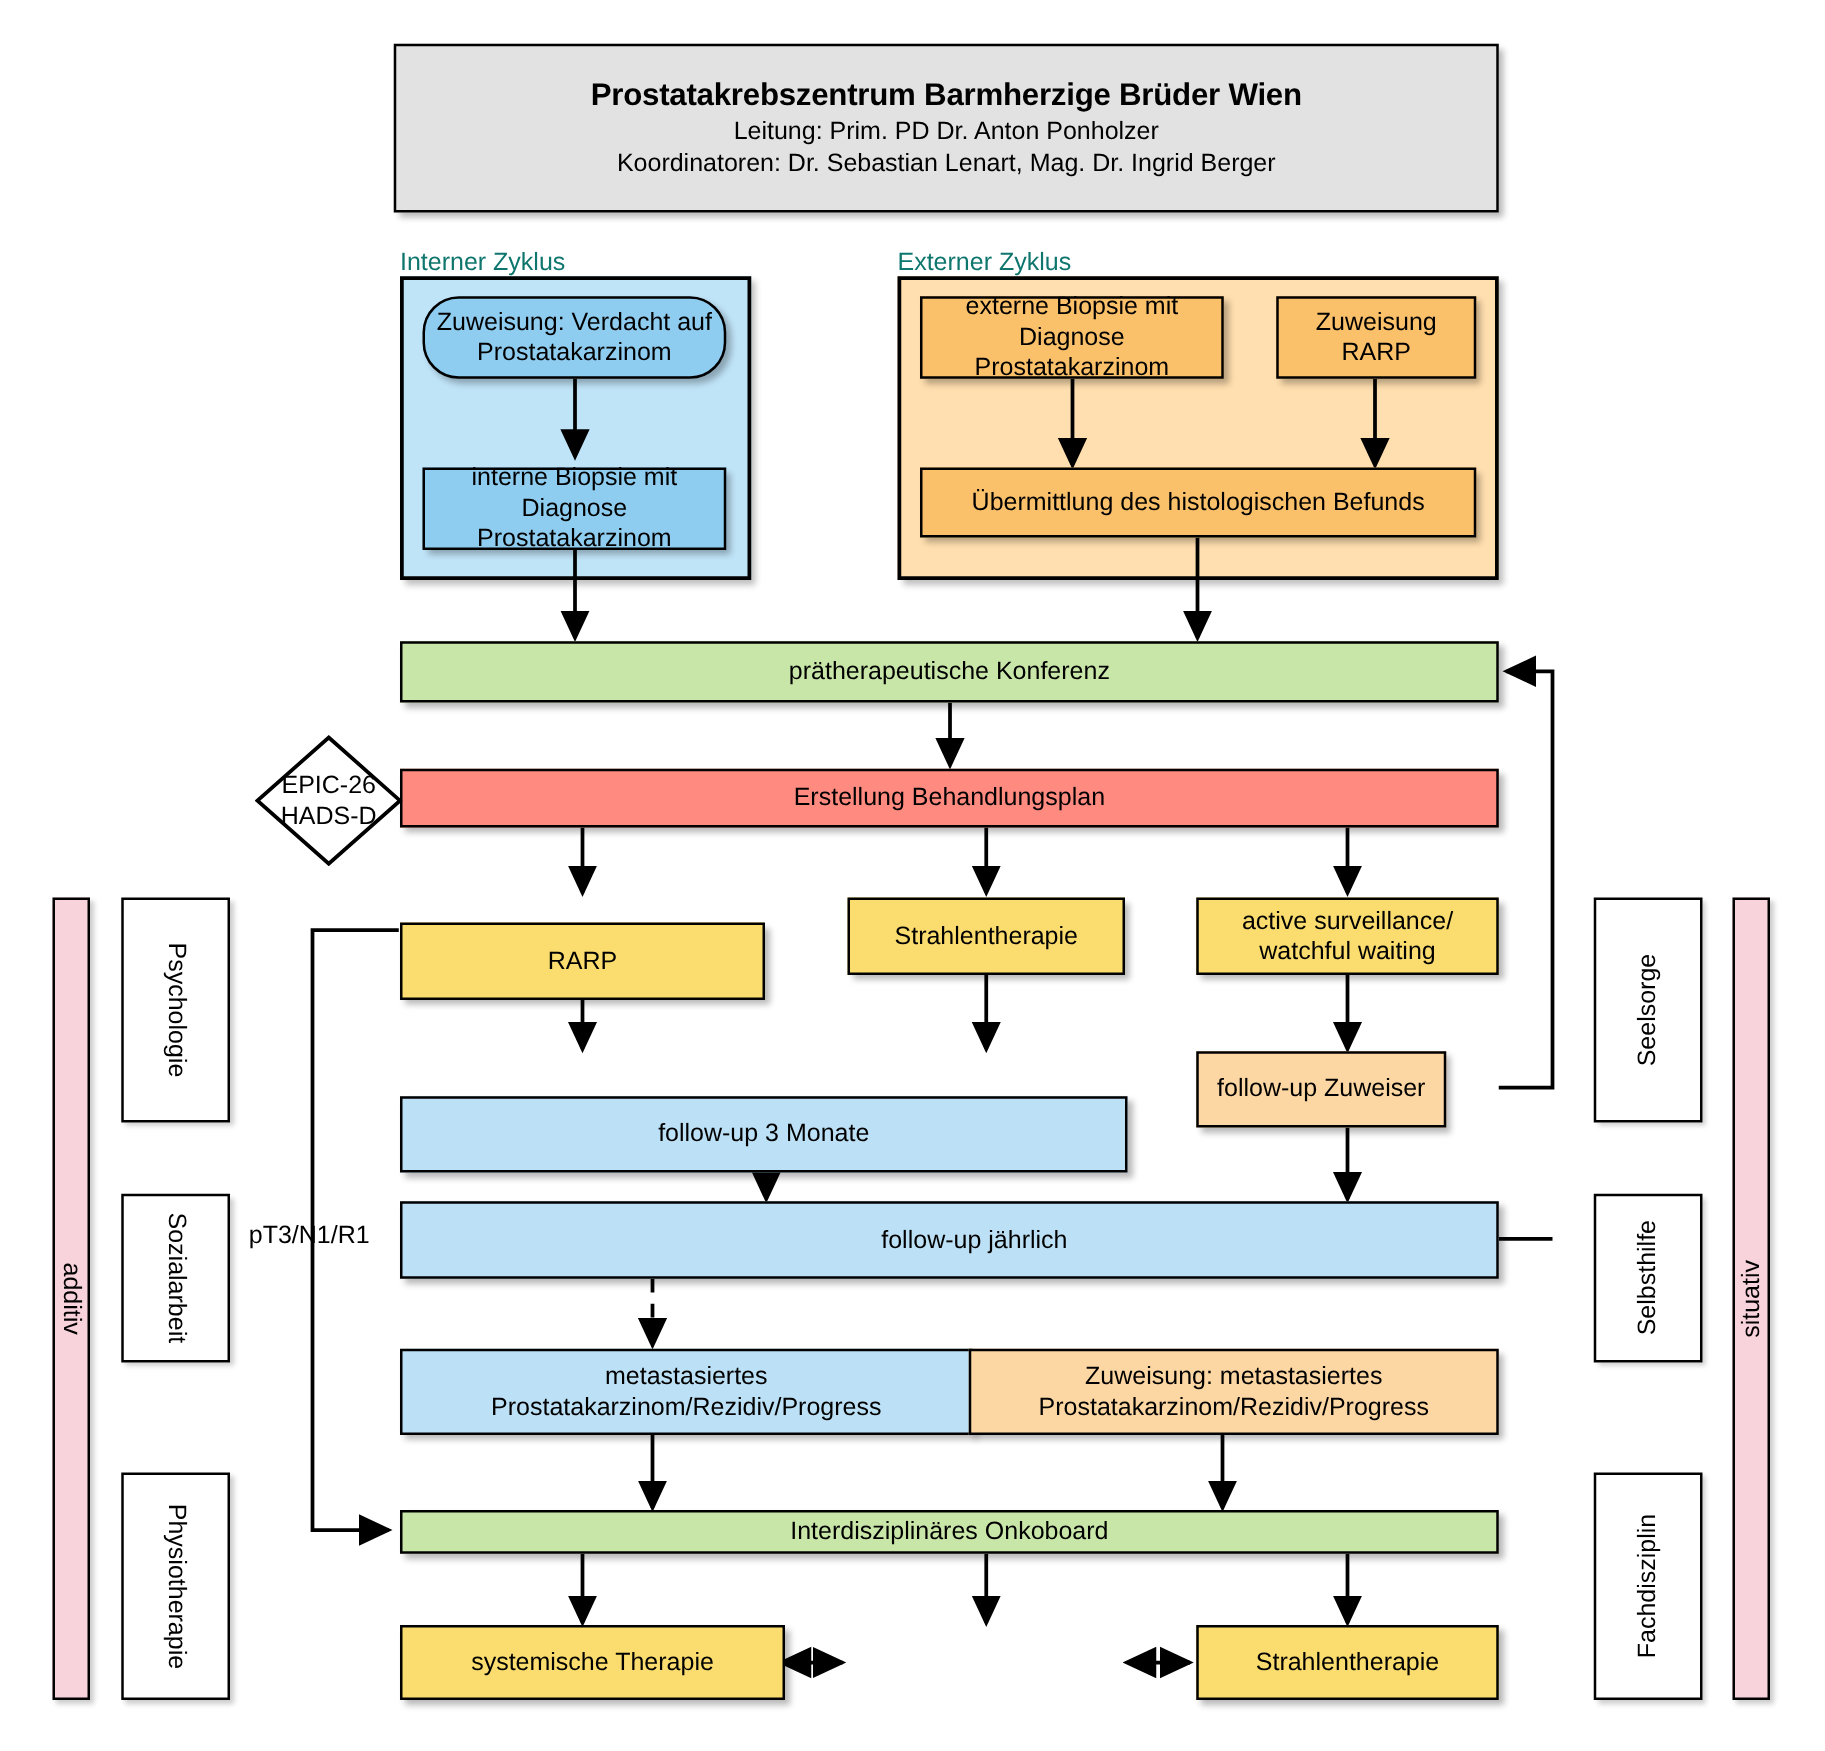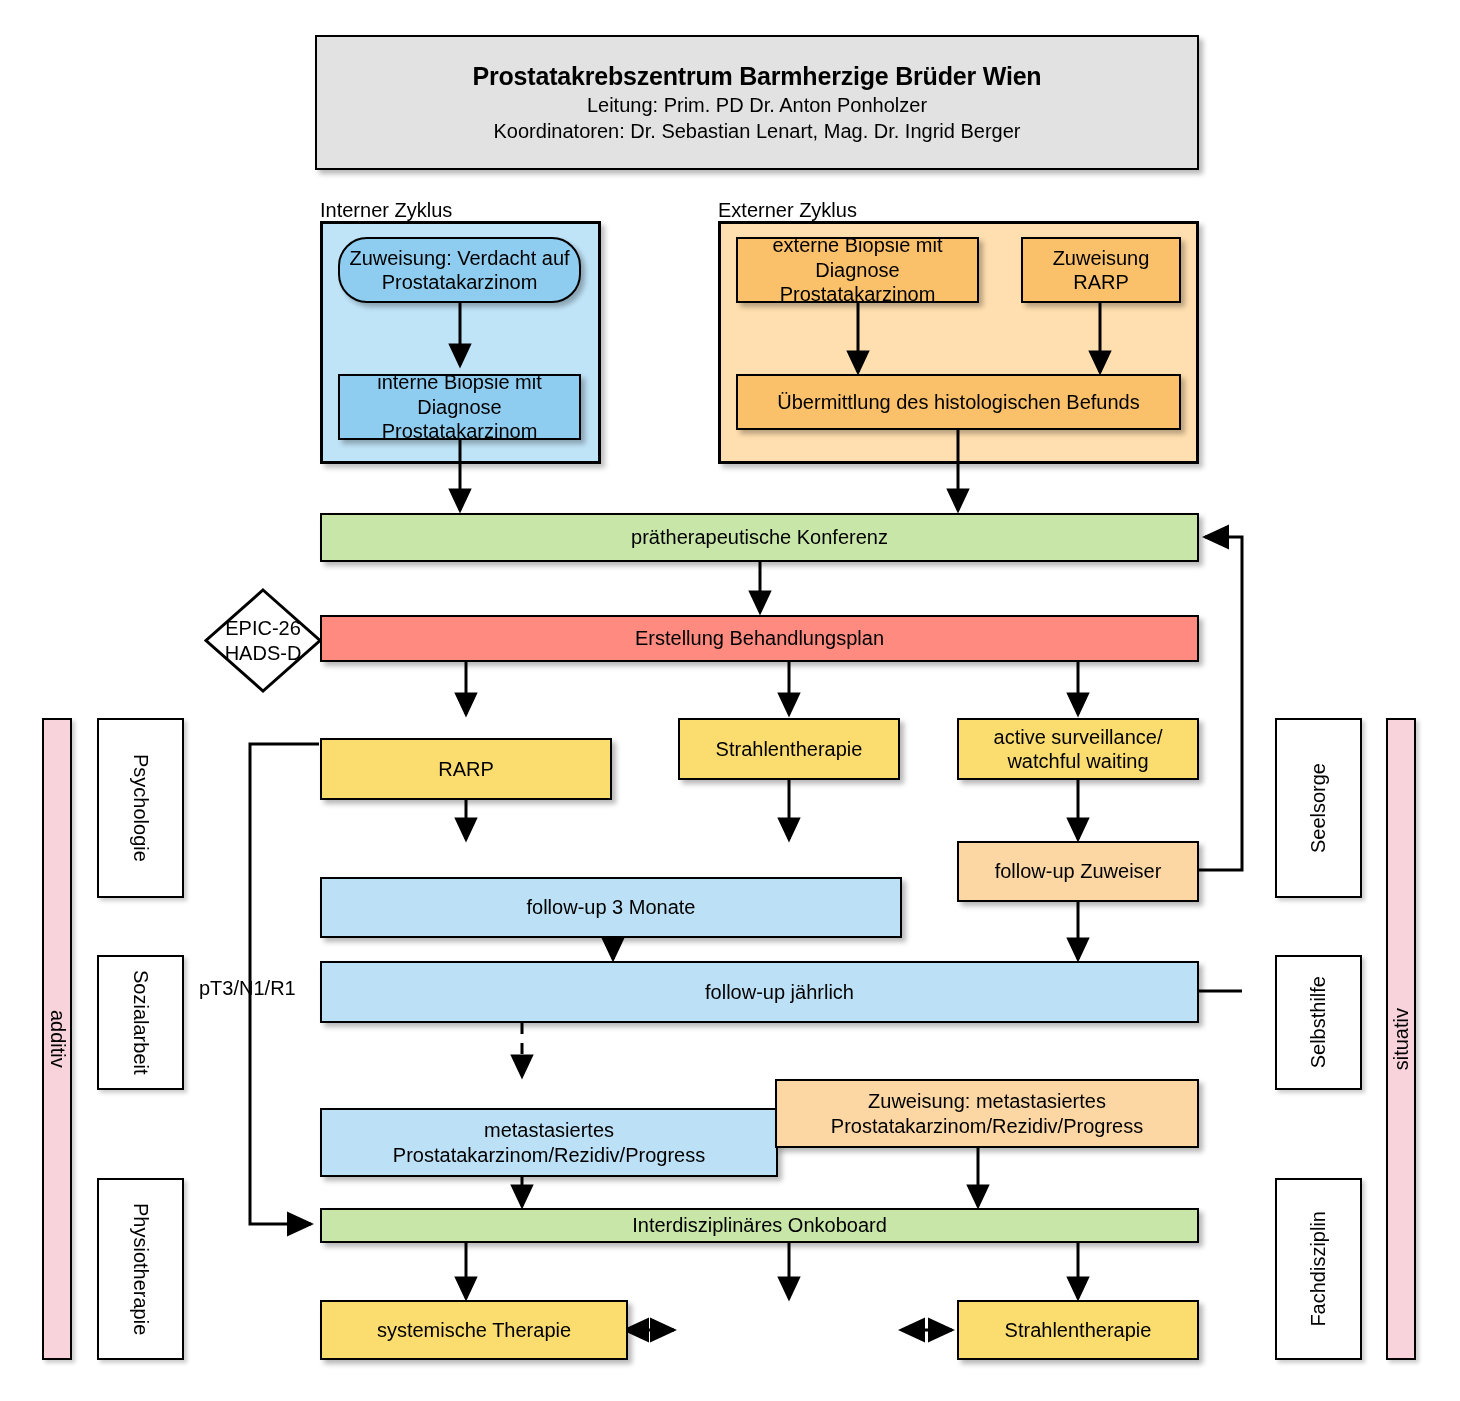--- a/index.html
+++ b/index.html
@@ -33,21 +33,21 @@
   }
   .container-box {
     position: absolute;
     box-sizing: border-box;
     border: 3px solid #000000;
     box-shadow: 4px 4px 5px rgba(0,0,0,0.25);
   }
   .group-label {
     position: absolute;
     font-size: 20px;
-    color: #000000;
+    color: #0f766e;
     white-space: nowrap;
   }
   .header-box {
     position: absolute;
     box-sizing: border-box;
     border: 2.5px solid #000000;
     background: #E2E2E2;
     box-shadow: 4px 4px 5px rgba(0,0,0,0.28);
     display: flex;
     flex-direction: column;
@@ -233,25 +233,25 @@
       <span>HADS-D</span>
     </div>
   </div>
 
   <div class="node" style="left:320px; top:738px; width:292px; height:62px; background:#FBDC6E;">RARP</div>
   <div class="node" style="left:678px; top:718px; width:222px; height:62px; background:#FBDC6E;">Strahlentherapie</div>
   <div class="node" style="left:957px; top:718px; width:242px; height:62px; background:#FBDC6E;">active surveillance/
 watchful waiting</div>
 
   <div class="node" style="left:320px; top:877px; width:582px; height:61px; background:#BCE0F5;">follow-up 3 Monate</div>
-  <div class="node" style="left:957px; top:841px; width:242px; height:61px; background:#FDD7A3;">follow-up Zuweiser</div>
+  <div class="node" style="left:957px; top:841px; width:200px; height:61px; background:#FDD7A3;">follow-up Zuweiser</div>
 
   <div class="node" style="left:320px; top:961px; width:879px; height:62px; background:#BCE0F5;padding-left:48px;">follow-up jährlich</div>
 
-  <div class="node" style="left:320px; top:1079px; width:458px; height:69px; background:#BCE0F5;margin-top:29px;">metastasiertes Prostatakarzinom/Rezidiv/Progress</div>
+  <div class="node" style="left:320px; top:1079px; width:458px; height:69px; background:#BCE0F5;">metastasiertes Prostatakarzinom/Rezidiv/Progress</div>
   <div class="node" style="left:775px; top:1079px; width:424px; height:69px; background:#FDD7A3;">Zuweisung: metastasiertes
 Prostatakarzinom/Rezidiv/Progress</div>
 
   <div class="node" style="left:320px; top:1208px; width:879px; height:35px; background:#C8E6A8;">Interdisziplinäres Onkoboard</div>
 
   <div class="node" style="left:320px; top:1300px; width:308px; height:60px; background:#FBDC6E;">systemische Therapie</div>
   <div class="node" style="left:957px; top:1300px; width:242px; height:60px; background:#FBDC6E;">Strahlentherapie</div>
 
   <div class="edge-label" style="left:199px; top:977px;">pT3/N1/R1</div>
 

